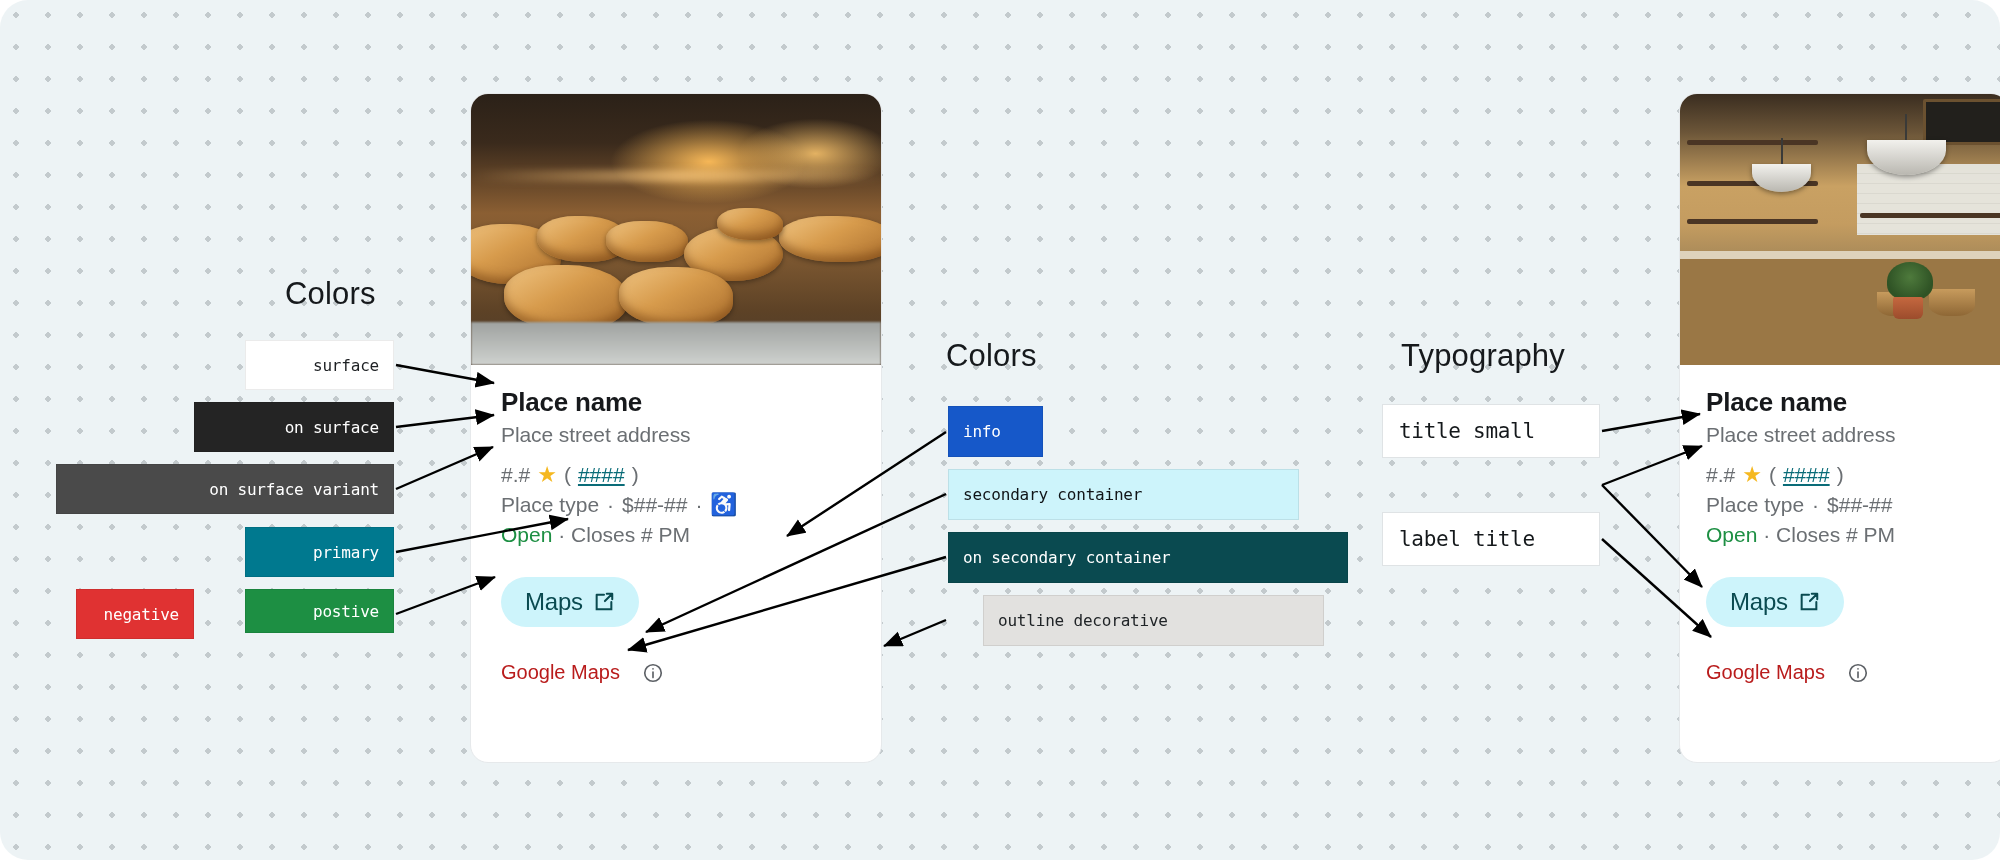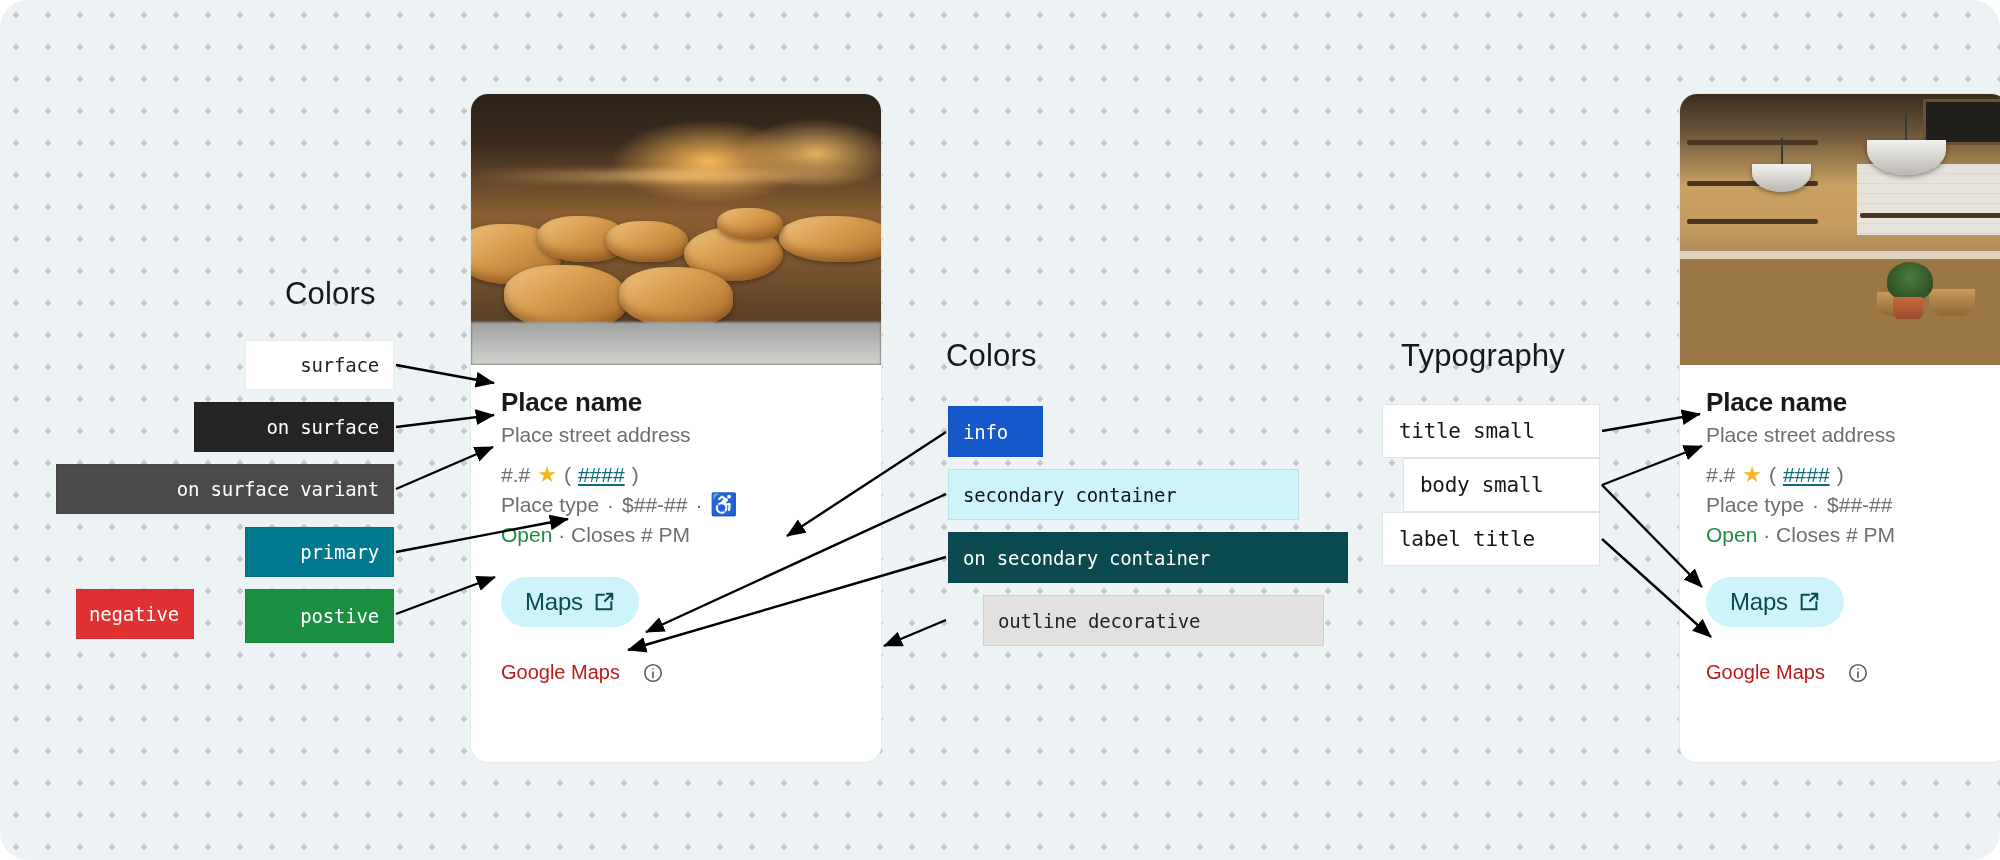--- a/index.html
+++ b/index.html
@@ -33,35 +33,35 @@
   #title-colors-left   { left: 285px; top: 276px; }
   #title-colors-mid    { left: 946px; top: 338px; }
   #title-typography    { left: 1401px; top: 338px; }
 
   
   .chip {
     position: absolute;
     display: flex;
     align-items: center;
     font-family: "DejaVu Sans Mono", "Liberation Mono", monospace;
-    font-size: 19px;
+    font-size: 16px;
     letter-spacing: -0.2px;
     white-space: nowrap;
     border: 1px solid rgba(0,0,0,0.08);
   }
   .chip.pad-l  { padding-left: 14px; }
   .chip.pad-r  { padding-right: 14px; justify-content: flex-end; }
 
   
   #chip-surface            { left: 245px; top: 340px;  width: 149px; height: 50px; background:#ffffff; color:#1d2023; }
   #chip-on-surface         { left: 194px; top: 402px;  width: 200px; height: 50px; background:#242424; color:#ffffff; }
   #chip-on-surface-variant { left: 56px;  top: 464px;  width: 338px; height: 50px; background:#4a4a4a; color:#ffffff; }
   #chip-primary            { left: 245px; top: 527px;  width: 149px; height: 50px; background:#00798f; color:#ffffff; }
   #chip-negative           { left: 76px;  top: 589px;  width: 118px; height: 50px; background:#e03232; color:#ffffff; }
-  #chip-postive            { left: 245px; top: 589px;  width: 149px; height: 54px; background:#1d8f43; color:#ffffff; }
+  #chip-postive            { left: 245px; top: 589px;  width: 149px; height: 44px; background:#1d8f43; color:#ffffff; }
 
   
   #chip-info                    { left: 948px; top: 406px; width: 95px;  height: 51px; background:#1658c9; color:#ffffff; }
   #chip-secondary-container     { left: 948px; top: 469px; width: 351px; height: 51px; background:#cdf4fb; color:#101417; }
   #chip-on-secondary-container  { left: 948px; top: 532px; width: 400px; height: 51px; background:#0a4a50; color:#ffffff; }
   #chip-outline-decorative      { left: 948px; top: 595px; width: 341px; height: 51px; background:#e2e1df; color:#202427;margin-left:35px; }
 
   
   .type-chip {
     position: absolute;
@@ -251,23 +251,20 @@
   </div>
   <div class="chip pad-l" id="chip-on-secondary-container">
     <span>on secondary container</span>
   </div>
   <div class="chip pad-l" id="chip-outline-decorative">
     <span>outline decorative</span>
   </div>
 
   <div class="type-chip" id="chip-title-small">
     <span>title small</span>
-  </div>
-  <div class="type-chip" id="chip-body-small">
-    <span>body small</span>
   </div>
   <div class="type-chip" id="chip-label-large">
     <span>label title</span>
   </div>
 
   <div class="place-card" id="card-middle">
     <div class="card-photo">
       <div class="photo-bakery"></div>
       <div class="shelf-glow"></div>
       <div class="pastry" style="left:-4%;  top:48%; width:26%; height:22%;"></div>

